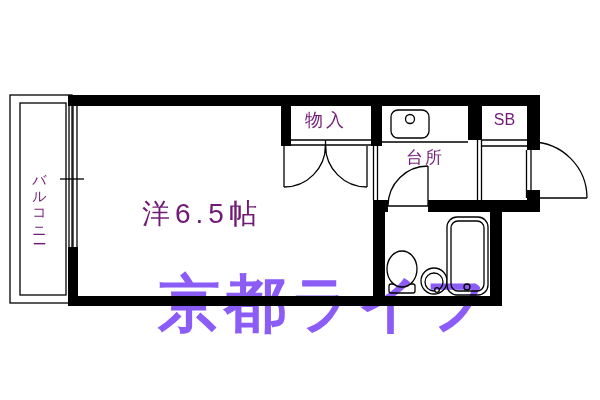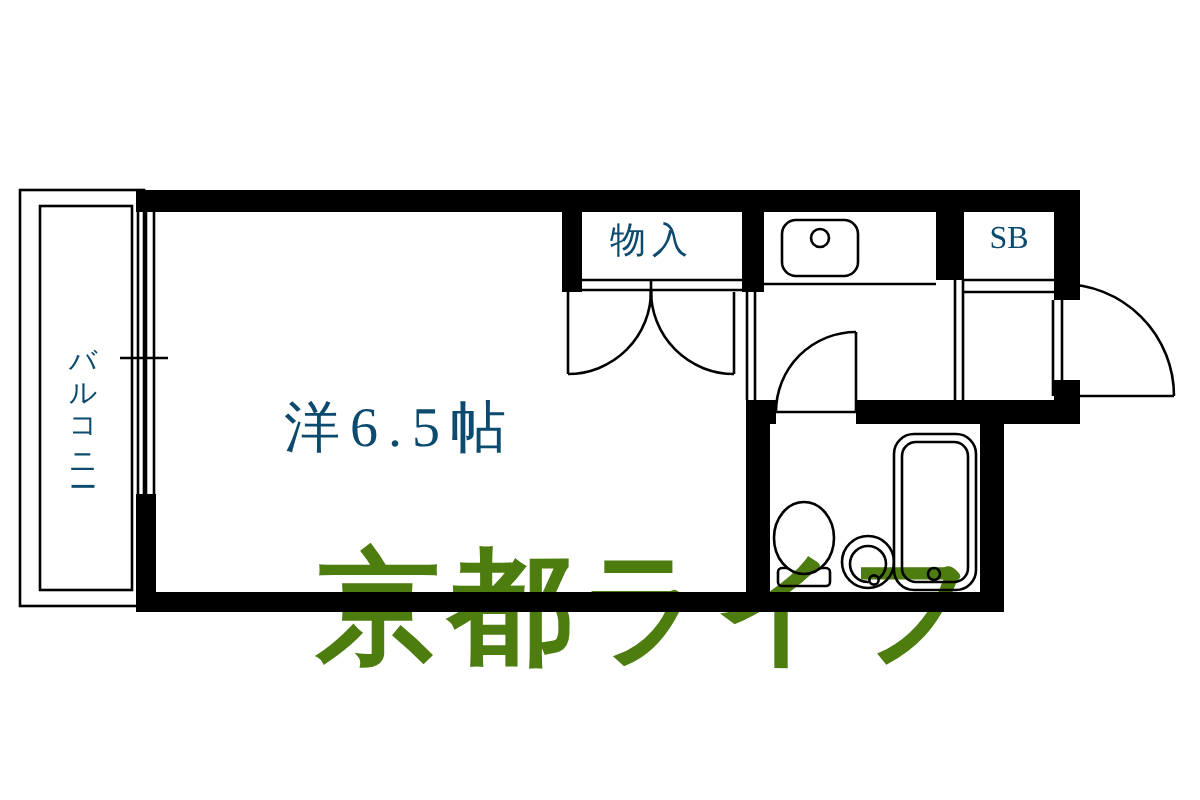--- a/index.html
+++ b/index.html
@@ -1,28 +1,28 @@
 <!DOCTYPE html>
 <html><head>
 <meta charset="utf-8">
 <style>
   html,body{margin:0;padding:0;background:#fff;}
   #stage{position:relative;width:600px;height:400px;background:#fff;overflow:hidden;
          font-family:"Liberation Sans","DejaVu Sans",sans-serif;}
   #plan-svg{position:absolute;left:0;top:0;z-index:1;}
-  .lbl{position:absolute;z-index:2;color:#0c4a6e;white-space:nowrap;font-family:Liberation Serif, serif;}
+  .lbl{position:absolute;z-index:2;color:#701a75;white-space:nowrap;}
   #balcony-label{left:31px;top:164px;writing-mode:vertical-rl;text-orientation:upright;
                  font-size:14px;letter-spacing:2px;}
   #room-label{left:142px;top:195px;font-size:28px;letter-spacing:5px;}
   #closet-label{left:281px;top:108px;width:90px;text-align:center;font-size:18px;letter-spacing:3px;}
   #kitchen-label{left:380px;top:146px;width:90px;text-align:center;font-size:17px;letter-spacing:2px;}
   #sb-label{left:482px;top:111px;width:45px;text-align:center;font-size:16px;}
   #genkan-label{left:479px;top:162px;width:48px;text-align:center;font-size:17px;letter-spacing:1px;}
   #watermark{position:absolute;left:158px;top:262px;z-index:10;font-size:62px;font-weight:bold;
-             letter-spacing:4px;color:#4d7c0f;mix-blend-mode:multiply;pointer-events:none;}
+             letter-spacing:4px;color:#8b5cf6;mix-blend-mode:multiply;pointer-events:none;}
 </style>
 </head>
 <body>
 
 <div id="stage">
 
   <svg id="plan-svg" width="600" height="400" viewBox="0 0 600 400">
 
     <g fill="#000" stroke="none">
       <rect x="68" y="95" width="472" height="11"></rect>
@@ -111,16 +111,17 @@
         <rect x="447" y="217" width="41" height="78" rx="10"></rect>
         <rect x="451" y="221" width="33" height="70" rx="7"></rect>
         <circle cx="467" cy="287" r="3"></circle>
       </g>
     </g>
   </svg>
 
   <div class="lbl" id="balcony-label">バルコニー</div>
   <div class="lbl" id="room-label">洋6.5帖</div>
   <div class="lbl" id="closet-label">物入</div>
+  <div class="lbl" id="kitchen-label">台所</div>
   <div class="lbl" id="sb-label">SB</div>
 
   <div id="watermark">京都ライフ</div>
 </div>
 
 </body></html>

